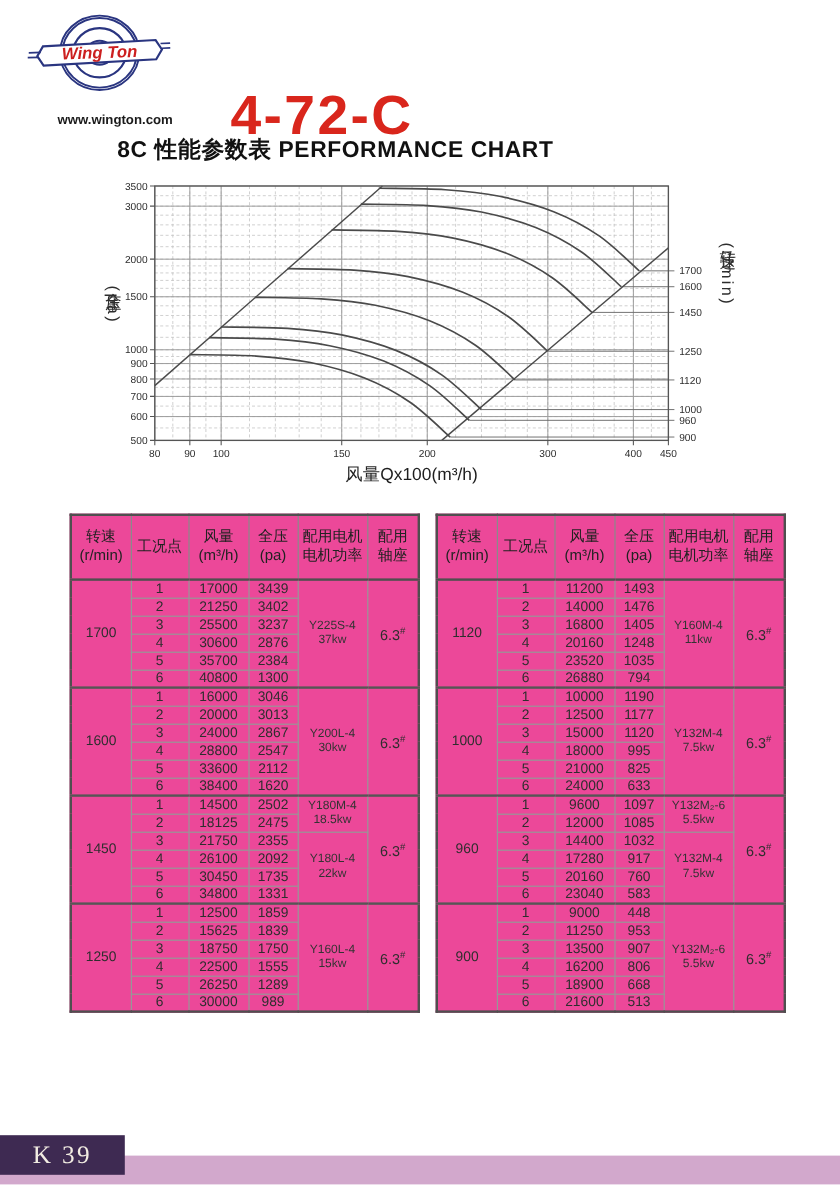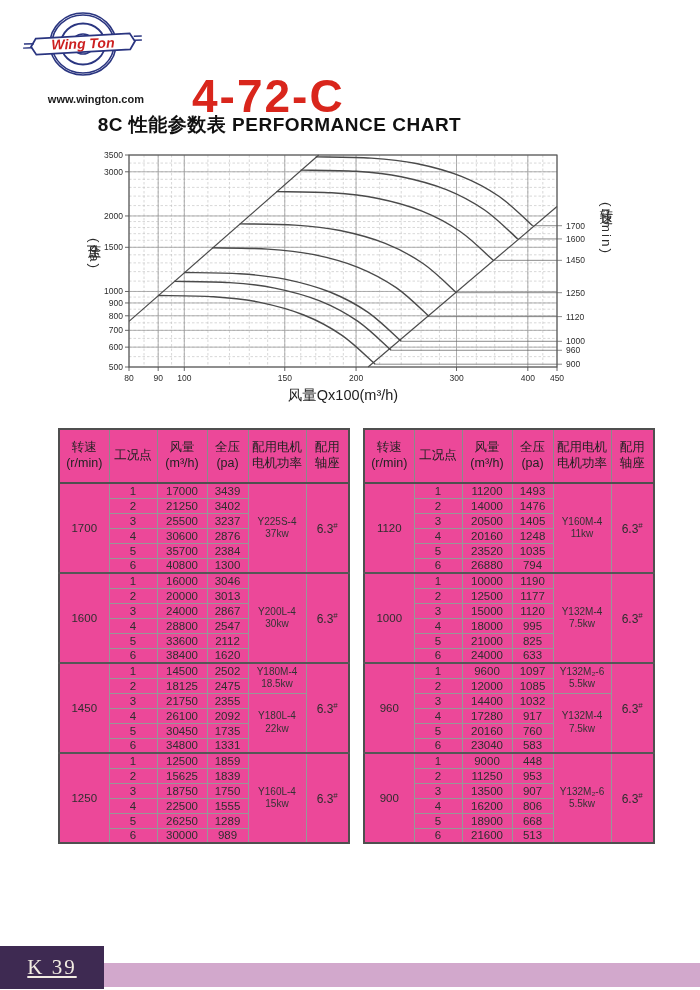--- a/index.html
+++ b/index.html
@@ -33,23 +33,23 @@
   table.perf td { border:1px solid #979797; height:15px; text-align:center; padding:0; }
   table.perf tr.group-start td { border-top:2px solid #565656; }
   td.motor-cell { font-size:10px; line-height:1.25; color:#333; }
   td.seat-cell { font-size:12px; }
   td.seat-cell sup { font-size:8px; }
   col.c-rpm{width:50px;} col.c-pt{width:48px;} col.c-flow{width:50px;}
   col.c-pr{width:41px;} col.c-mot{width:58px;} col.c-seat{width:43px;}
 
   
   .footer-bar { position:absolute; left:0; top:963px; width:700px; height:24px; background:#d2a8cc; }
-  .footer-tag { position:absolute; left:0; top:946px; width:104px; height:43px; background:#3e2a52;
+  .footer-tag { position:absolute; left:0; top:946px; width:104px; height:33px; background:#3e2a52;
                 color:#f2ece2; font-family:"Liberation Serif", serif; font-size:21px;
-                display:flex; align-items:center; justify-content:center; letter-spacing:2px;text-decoration:underline; }
+                display:flex; align-items:center; justify-content:center; letter-spacing:2px; }
 </style>
 </head>
 <body>
 
 <div class="page">
 
   <div class="logo-wrap">
     <svg id="logo-svg" width="122" height="78" viewBox="0 0 122 78">
         <ellipse cx="61" cy="34" rx="33" ry="31" fill="none" stroke="#2a3580" stroke-width="1.6"></ellipse>
         <ellipse cx="61" cy="34" rx="31" ry="29" fill="none" stroke="#2a3580" stroke-width="1.6"></ellipse>
@@ -448,21 +448,21 @@
             </td>
             <td rowspan="6" class="seat-cell"><span>6.3</span><sup>#</sup></td>
           </tr>
           <tr>
             <td>2</td>
             <td>14000</td>
             <td>1476</td>
           </tr>
           <tr>
             <td>3</td>
-            <td>20500</td>
+            <td>16800</td>
             <td>1405</td>
           </tr>
           <tr>
             <td>4</td>
             <td>20160</td>
             <td>1248</td>
           </tr>
           <tr>
             <td>5</td>
             <td>23520</td>

